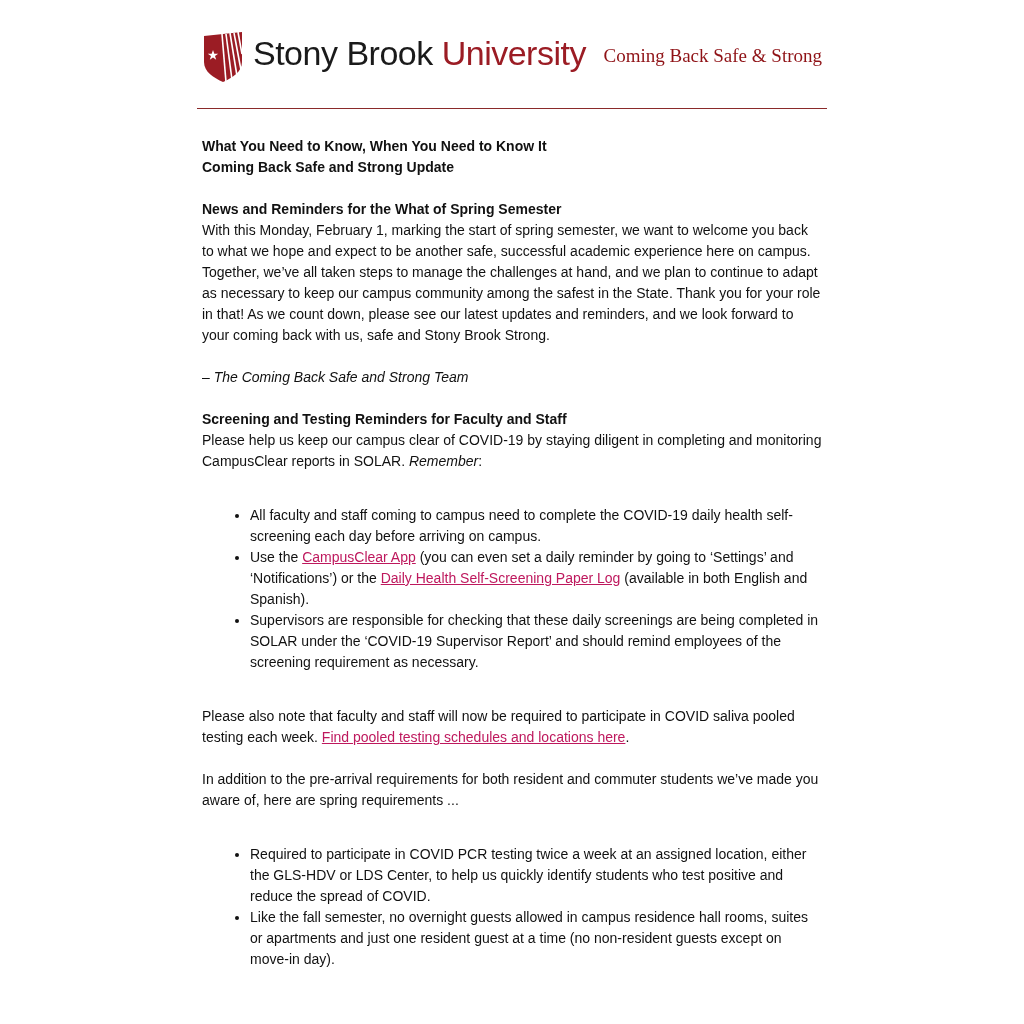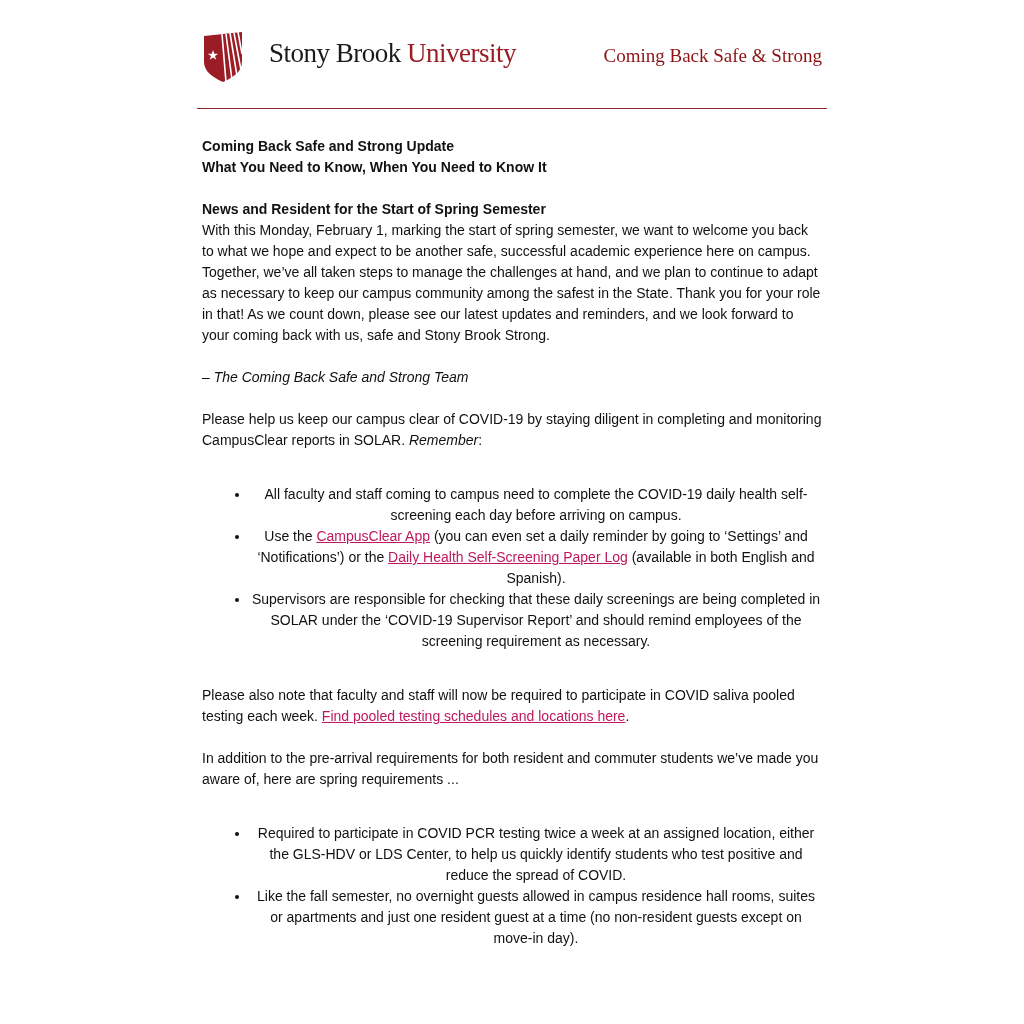--- a/index.html
+++ b/index.html
@@ -1,33 +1,33 @@
 <!DOCTYPE html>
 <html><head>
 <meta charset="utf-8">
 <style>
   html, body { margin: 0; padding: 0; background: #ffffff; }
   body { width: 1024px; height: 1024px; overflow: hidden; position: relative; }
   .page { position: absolute; left: 197px; top: 0; width: 630px; }
   .header { position: relative; height: 108px; border-bottom: 1px solid #8a2a2a; }
   .logo { position: absolute; left: 5px; top: 32px; display: flex; align-items: center; }
   .shield { width: 42px; height: 50px; }
-  .wordmark { font-family: Liberation Serif, serif; font-size: 27px; margin-left: 25px; letter-spacing: -0.5px; position: relative; top: -4px; }
+  .wordmark { font-family: Liberation Sans, sans-serif; font-size: 34px; margin-left: 9px; letter-spacing: -0.5px; position: relative; top: -4px; }
   .wordmark .sb { color: #1a1a1a; }
   .wordmark .univ { color: #9b1c24; }
   .tagline { position: absolute; right: 5px; top: 45px; font-family: "Liberation Serif", "DejaVu Serif", serif; font-size: 19px; color: #8f1216; }
   .content { padding: 0 5px; font-family: "Liberation Sans", "DejaVu Sans", sans-serif; font-size: 14px; line-height: 21px; color: #111; }
   .content p { margin: 0; }
   .b { font-weight: bold; }
   .gap { height: 21px; }
   .gap2 { height: 33px; }
   .i { font-style: italic; }
   a { color: #be185d; text-decoration: underline; }
   ul { margin: 0; padding-left: 48px; list-style: disc; }
-  ul li { padding-left: 0; text-align: center; }
+  ul li { padding-left: 0; }
   .sub { padding-left: 48px; font-weight: bold; }
 </style>
 </head>
 <body>
 
 <div class="page">
   <div class="header">
     <div class="logo">
       <svg class="shield" viewBox="0 0 42 50">
         <path d="M2 4 L40 0 L40 30 C40 40 30 46 21 50 C12 46 2 40 2 30 Z" fill="#9b1c24"></path>
@@ -38,28 +38,29 @@
         <path d="M36 0 L40 22" stroke="#fff" stroke-width="1.6"></path>
         <polygon points="11,18 12.3,21.8 16.2,21.8 13,24 14.2,27.8 11,25.5 7.8,27.8 9,24 5.8,21.8 9.7,21.8" fill="#fff"></polygon>
       </svg>
       <span class="wordmark"><span class="sb">Stony Brook</span> <span class="univ">University</span></span>
     </div>
     <div class="tagline">Coming Back Safe &amp; Strong</div>
   </div>
 
   <div class="content">
     <div style="height:27px"></div>
+    <p class="b">What You Need to Know, When You Need to Know It</p>
     <p class="b">Coming Back Safe and Strong Update</p>
-    <p class="b">What You Need to Know, When You Need to Know It</p>
     <div class="gap"></div>
-    <p class="b">News and Resident for the Start of Spring Semester</p>
+    <p class="b">News and Reminders for the What of Spring Semester</p>
     <p>With this Monday, February 1, marking the start of spring semester, we want to welcome you back to what we hope and expect to be another safe, successful academic experience here on campus. Together, we’ve all taken steps to manage the challenges at hand, and we plan to continue to adapt as necessary to keep our campus community among the safest in the State. Thank you for your role in that! As we count down, please see our latest updates and reminders, and we look forward to your coming back with us, safe and Stony Brook Strong.</p>
     <div class="gap"></div>
     <p><span>– </span><span class="i">The Coming Back Safe and Strong Team</span></p>
     <div class="gap"></div>
+    <p class="b">Screening and Testing Reminders for Faculty and Staff</p>
     <p><span>Please help us keep our campus clear of COVID-19 by staying diligent in completing and monitoring CampusClear reports in SOLAR. </span><span class="i">Remember</span><span>:</span></p>
     <div class="gap2"></div>
     <ul>
       <li>All faculty and staff coming to campus need to complete the COVID-19 daily health self-screening each day before arriving on campus.</li>
       <li><span>Use the </span><a href="#">CampusClear App</a><span> (you can even set a daily reminder by going to ‘Settings’ and ‘Notifications’) or the </span><a href="#">Daily Health Self-Screening Paper Log</a><span> (available in both English and Spanish).</span></li>
       <li>Supervisors are responsible for checking that these daily screenings are being completed in SOLAR under the ‘COVID-19 Supervisor Report’ and should remind employees of the screening requirement as necessary.</li>
     </ul>
     <div class="gap2"></div>
     <p><span>Please also note that faculty and staff will now be required to participate in COVID saliva pooled testing each week. </span><a href="#">Find pooled testing schedules and locations here</a><span>.</span></p>
     <div class="gap"></div>

